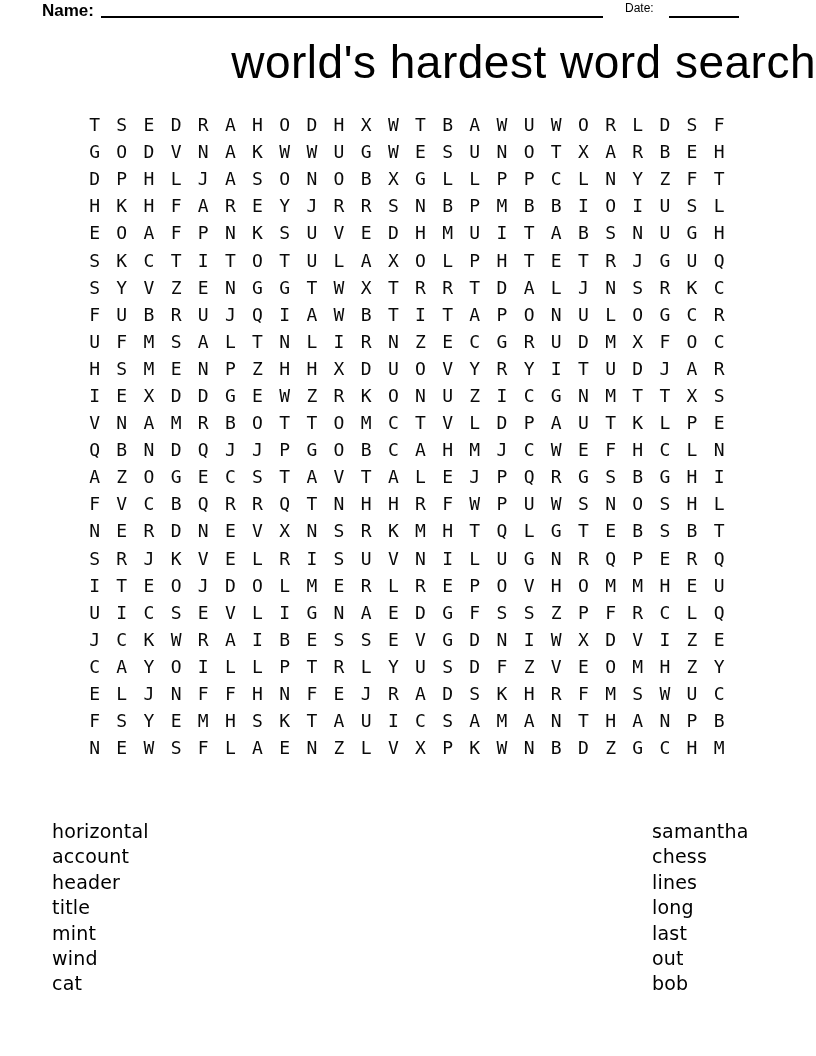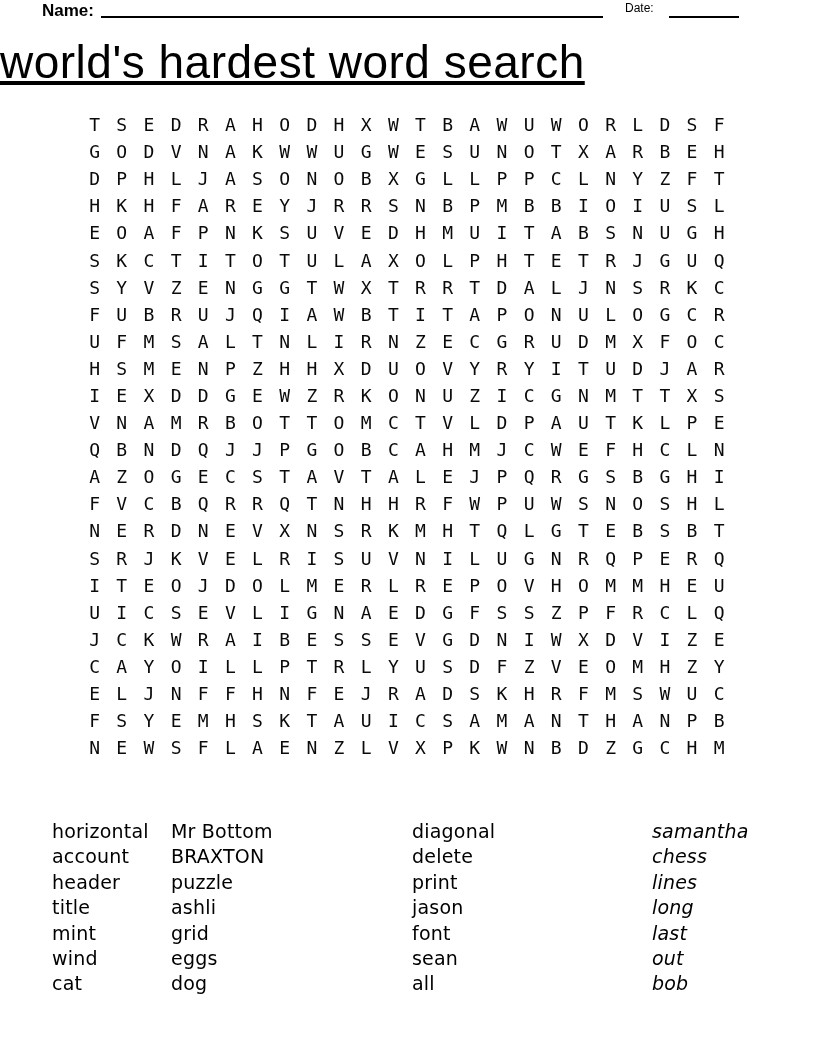--- a/index.html
+++ b/index.html
@@ -18,26 +18,25 @@
   .name-label { position: absolute; left: 42px; top: 1px; font-size: 17px; font-weight: bold; }
   .name-line  { position: absolute; left: 101px; top: 16px; width: 502px; height: 1.5px; background: #000; }
   .date-label { position: absolute; left: 625px; top: 1px; font-size: 12px; }
   .date-line  { position: absolute; left: 669px; top: 16px; width: 70px; height: 1.5px; background: #000; }
 
   
   .title {
     position: absolute;
     top: 38px; left: 0;
     width: 816px;
-    text-align: left;
+    text-align: right;
     font-size: 46px;
     line-height: 48px;
     font-weight: 400;
     letter-spacing: 0.5px;
-    text-decoration: underline;
   }
 
   
   .grid {
     position: absolute;
     left: 81px; top: 111px;
     display: grid;
     grid-template-columns: repeat(24, 27.17px);
     grid-auto-rows: 27.1px;
   }
@@ -656,39 +655,21 @@
   <div class="words" id="word-list">
       <div class="word-col" style="left: 48px;">
         <div class="word">horizontal</div>
         <div class="word">account</div>
         <div class="word">header</div>
         <div class="word">title</div>
         <div class="word">mint</div>
         <div class="word">wind</div>
         <div class="word">cat</div>
       </div>
-      <div class="word-col" style="left: 167px;">
-        <div class="word">Mr Bottom</div>
-        <div class="word">BRAXTON</div>
-        <div class="word">puzzle</div>
-        <div class="word">ashli</div>
-        <div class="word">grid</div>
-        <div class="word">eggs</div>
-        <div class="word">dog</div>
-      </div>
-      <div class="word-col" style="left: 408px;">
-        <div class="word">diagonal</div>
-        <div class="word">delete</div>
-        <div class="word">print</div>
-        <div class="word">jason</div>
-        <div class="word">font</div>
-        <div class="word">sean</div>
-        <div class="word">all</div>
-      </div>
-      <div class="word-col" style="left: 648px; font-style: italic;">
+      <div class="word-col" style="left: 648px;">
         <div class="word">samantha</div>
         <div class="word">chess</div>
         <div class="word">lines</div>
         <div class="word">long</div>
         <div class="word">last</div>
         <div class="word">out</div>
         <div class="word">bob</div>
       </div>
     </div>
 

